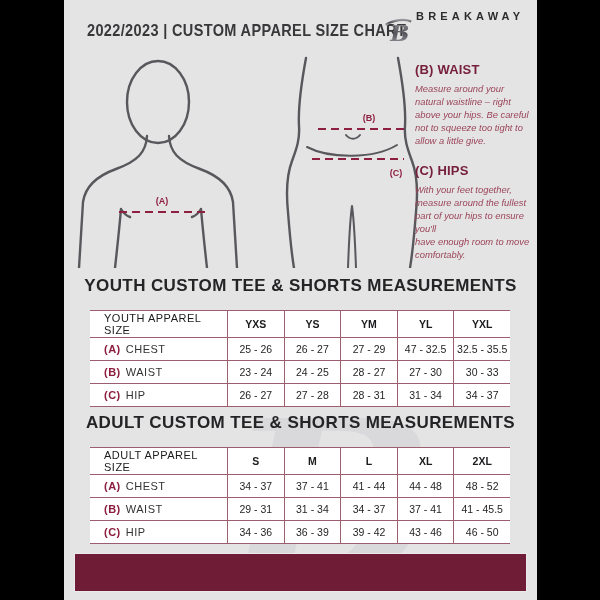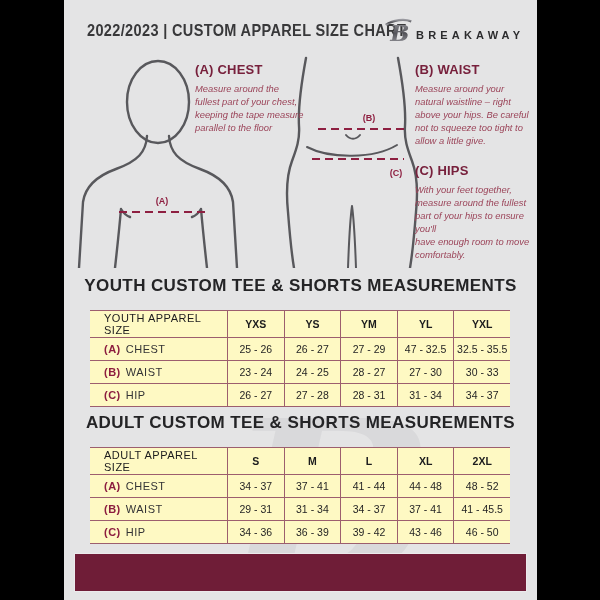--- a/index.html
+++ b/index.html
@@ -3,40 +3,40 @@
 <meta charset="utf-8">
 <style>
   html,body{margin:0;padding:0;}
   body{width:600px;height:600px;position:relative;background:#000;font-family:"Liberation Sans",sans-serif;overflow:hidden;}
   .page{position:absolute;left:64px;top:0;width:473px;height:600px;background:#e4e4e5;overflow:hidden;}
 
   
   .hdr-title{position:absolute;left:23px;top:21px;font-size:16.5px;font-weight:700;color:#38383a;
     letter-spacing:.4px;white-space:nowrap;transform:scaleX(.88);transform-origin:left top;}
   .logo{position:absolute;left:319px;top:15px;width:31px;height:31px;}
-  .brand{position:absolute;left:352px;top:29px;font-size:11px;font-weight:700;letter-spacing:4.2px;color:#2c2c2e;white-space:nowrap;}
+  .brand{position:absolute;left:352px;top:10px;font-size:11px;font-weight:700;letter-spacing:4.2px;color:#2c2c2e;white-space:nowrap;}
 
   
   .guide-h{font-size:13px;font-weight:700;color:#77203c;margin:0 0 6px 0;letter-spacing:.2px;}
   .guide-p{font-size:9.4px;font-style:italic;color:#9b4459;line-height:1.38;margin:0;white-space:pre-line;}
   .guide{position:absolute;z-index:1;}
   .g-chest{left:131px;top:62px;width:110px;}
   .g-waist{left:351px;top:62px;width:120px;}
   .g-hips{left:351px;top:163px;width:120px;}
   .fig{position:absolute;z-index:0;}
   .fig-torso{left:11px;top:56px;}
   .fig-lower{left:216px;top:56px;}
 
   
   .sec-title{position:absolute;left:0;width:473px;text-align:center;font-size:17px;font-weight:700;color:#242426;letter-spacing:.4px;z-index:1;}
   .sec-unit{position:absolute;left:0;width:473px;text-align:center;font-size:11px;font-style:italic;color:#2a2a2c;z-index:1;margin-top:28px;}
 
   
   .mtable{position:absolute;left:26px;width:420px;border-bottom:1.4px solid #9c5e6e;z-index:1;}
-  .trow{display:grid;grid-template-columns:137px repeat(5,1fr);border-top:1.4px solid #9c5e6e;background:#fef9c3;}
+  .trow{display:grid;grid-template-columns:137px repeat(5,1fr);border-top:1.4px solid #9c5e6e;background:#ffffff;}
   .cell{display:flex;align-items:center;justify-content:center;height:22px;font-size:10.5px;color:#1f1f21;}
   .cell.first{justify-content:flex-start;padding-left:14px;font-size:11px;color:#333335;letter-spacing:.5px;}
   .cell:not(.first){border-left:1.4px solid #9c5e6e;}
   .thead .cell{height:26px;font-weight:700;color:#1b1b1d;}
   .thead .cell.first{font-weight:400;}
   .pfx{font-weight:700;color:#8c1d3f;margin-right:5px;}
 
   
   .watermark{position:absolute;left:162px;top:392px;font-size:215px;line-height:1;font-weight:700;font-style:italic;
     font-family:"DejaVu Serif",serif;color:#d9d9db;z-index:0;transform:scaleX(1.15);transform-origin:left top;}
@@ -85,24 +85,20 @@
       <path d="M307 147 C 330 159, 374 159, 397 145" stroke-width="2"></path>
       <path d="M346 135 C 350 140, 356 140, 360 135" stroke-width="2"></path>
       <path d="M348 268 C 349 240, 350 220, 352 206 M352 206 C 354 220, 355 240, 356 268" stroke-width="2"></path>
     </g>
     <path d="M318 129 L 408 129" stroke="#8e1f41" stroke-width="2.2" stroke-dasharray="8 5" fill="none"></path>
     <text class="dl" x="369" y="121" text-anchor="middle">(B)</text>
     <path d="M312 159 L 404 159" stroke="#8e1f41" stroke-width="2.2" stroke-dasharray="8 5" fill="none"></path>
     <text class="dl" x="396" y="176" text-anchor="middle">(C)</text>
   </svg>
 
-  <div class="guide g-chest">
-    <p class="guide-h">(A) CHEST</p>
-    <p class="guide-p">Measure around the fullest part of your chest, keeping the tape measure parallel to the floor</p>
-  </div>
   <div class="guide g-waist">
     <p class="guide-h">(B) WAIST</p>
     <p class="guide-p">Measure around your natural waistline – right above your hips. Be careful not to squeeze too tight to allow a little give.</p>
   </div>
   <div class="guide g-hips">
     <p class="guide-h">(C) HIPS</p>
     <p class="guide-p">With your feet together, measure around the fullest part of your hips to ensure you'll
 have enough room to move comfortably.</p>
   </div>
 

